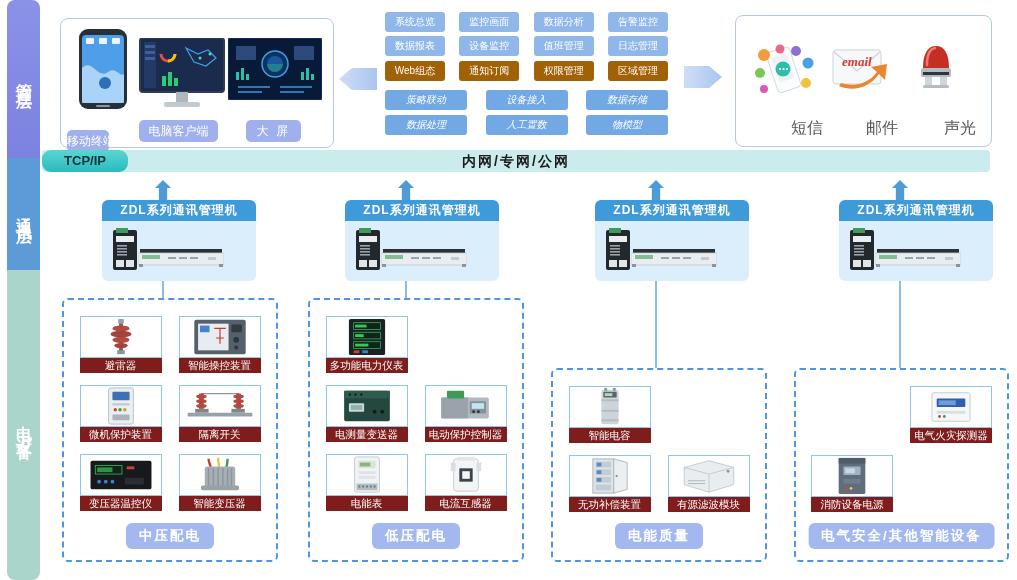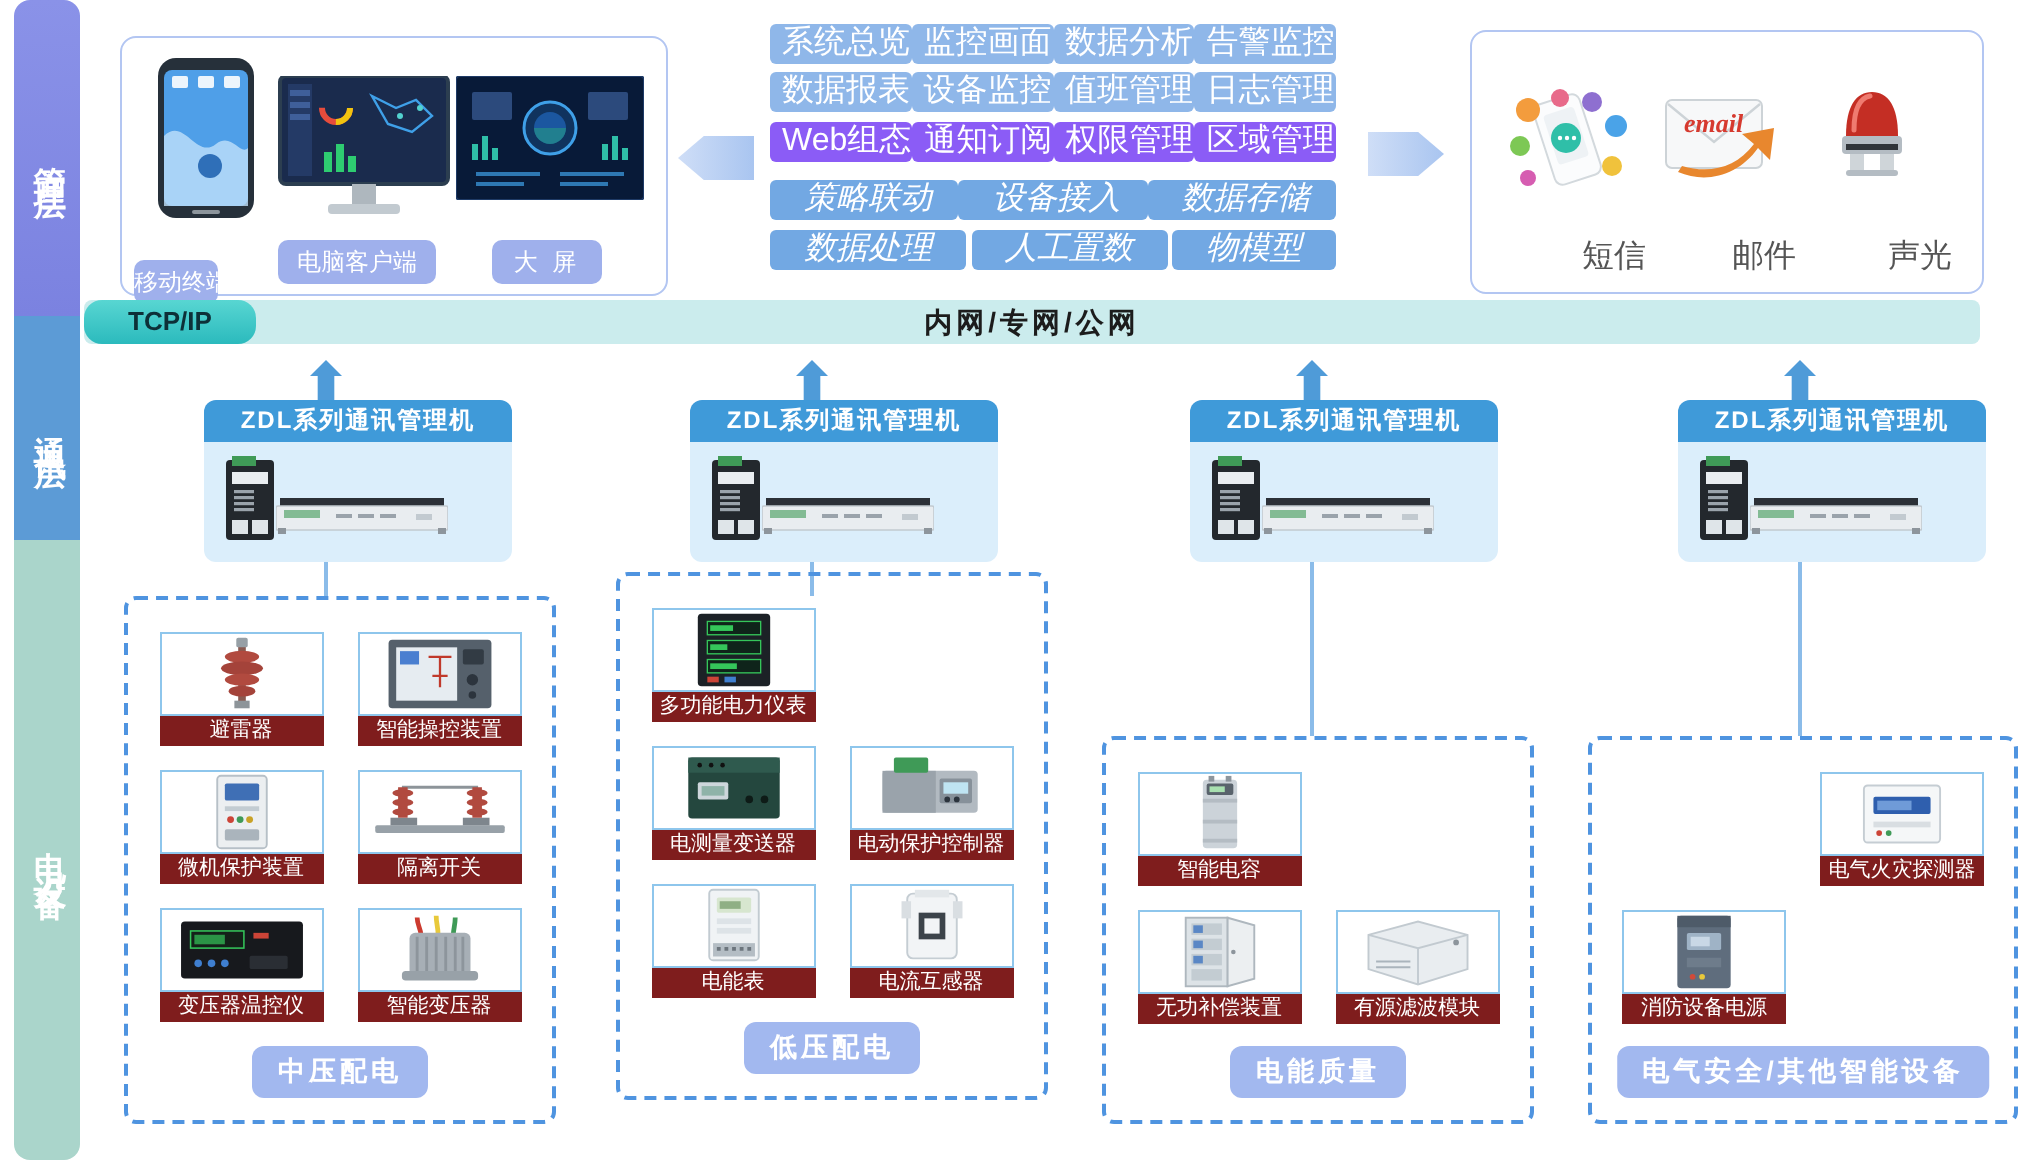--- a/index.html
+++ b/index.html
@@ -20,23 +20,23 @@
   #alert-panel{left:735px;top:15px;width:255px;height:130px;}
   .t-chip{position:absolute;height:22px;line-height:22px;background:#9fb0ec;color:#fff;
           font-size:12px;border-radius:5px;text-align:center;white-space:nowrap;}
   #t-chip-0{left:67px;top:130px;width:42px;}
   #t-chip-1{left:139px;top:120px;width:79px;}
   #t-chip-2{left:246px;top:120px;width:55px;letter-spacing:2px;}
   .topart{position:absolute;}
   
   .f-row{position:absolute;left:385px;width:283px;display:flex;justify-content:space-between;}
   #f-row-0{top:12px;} #f-row-1{top:36px;} #f-row-2{top:61px;} #f-row-3{top:90px;} #f-row-4{top:115px;}
-  .f-chip{height:20px;line-height:20px;color:#fff;font-size:16px;border-radius:3px;
+  .f-chip{height:20px;line-height:20px;color:#fff;font-size:10px;border-radius:3px;
           padding:0 6px;min-width:48px;text-align:center;white-space:nowrap;}
-  .f-light{background:#8fb7e9;} .f-dark{background:#8b5cf6;} .f-mid{background:#72a8e3;}
+  .f-light{background:#8fb7e9;} .f-dark{background:#a16207;} .f-mid{background:#72a8e3;}
   .f-row.wide .f-chip{padding:0 17px;font-style:italic;}
   
   .h-arrow{position:absolute;height:22px;width:38px;background:linear-gradient(90deg,#cfdef7,#a9c5f0);}
   #arrow-left{left:339px;top:68px;clip-path:polygon(0 50%,34% 0,100% 0,100% 100%,34% 100%);}
   #arrow-right{left:684px;top:66px;clip-path:polygon(0 0,66% 0,100% 50%,66% 100%,0 100%);}
   
   .alert-item{position:absolute;top:40px;width:80px;text-align:right;}
   #alert-0{left:743px;} #alert-1{left:818px;} #alert-2{left:896px;}
   .alert-ico{height:60px;display:flex;align-items:center;justify-content:center;}
   .alert-label{margin-top:18px;font-size:16px;color:#555;}
@@ -56,21 +56,21 @@
   .gw-header{height:21px;line-height:21px;background:#3f9ad9;color:#fff;font-weight:bold;
              font-size:12px;text-align:center;border-radius:6px 6px 0 0;letter-spacing:1px;white-space:nowrap;}
   .gw-body{height:60px;background:#dbeefb;border-radius:0 0 6px 6px;position:relative;}
   .gw-din{position:absolute;left:10px;top:7px;}
   .gw-rack{position:absolute;left:36px;top:28px;}
   .gw-line{position:absolute;left:64px;top:101px;width:2px;background:#8bbce9;}
   .gw-line.short{height:17px;} .gw-line.long{height:87px;}
   
   .group{position:absolute;border:2px dashed #4f94e0;border-radius:6px;}
   #group-0{left:62px;top:298px;width:212px;height:260px;}
-  #group-1{left:308px;top:286px;width:212px;height:260px;}
+  #group-1{left:308px;top:298px;width:212px;height:260px;}
   #group-2{left:551px;top:368px;width:212px;height:190px;}
   #group-3{left:794px;top:368px;width:211px;height:190px;}
   .grid{display:grid;grid-template-columns:82px 82px;column-gap:17px;row-gap:12px;
         justify-content:center;padding-top:16px;}
   .card{width:82px;height:57px;}
   .card.empty{visibility:hidden;}
   .art{height:42px;background:#fff;border:1px solid #8ec6ec;box-sizing:border-box;
        display:flex;align-items:center;justify-content:center;overflow:hidden;}
   .art svg{width:80px;height:40px;}
   .card-label{height:15px;line-height:15px;background:#7f1d1d;color:#fff;font-size:10.5px;

